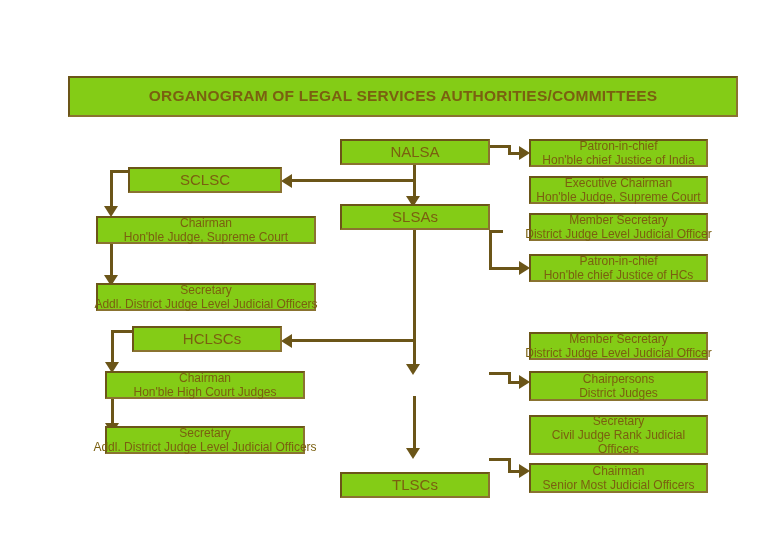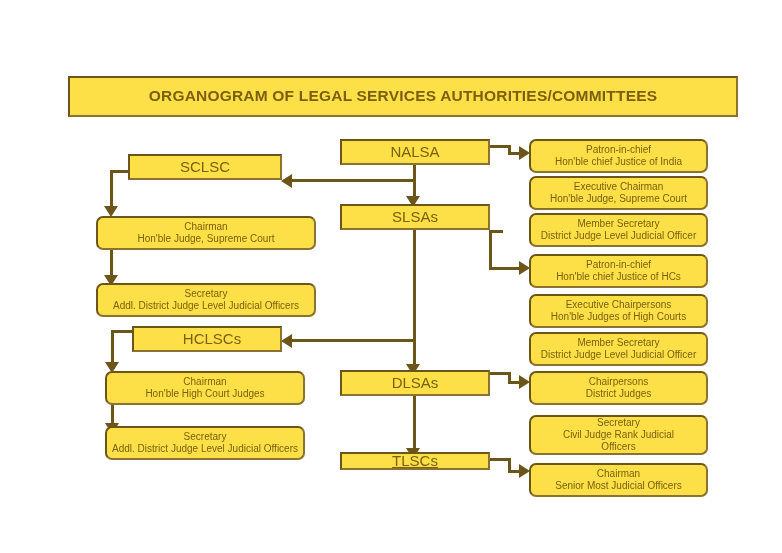--- a/index.html
+++ b/index.html
@@ -13,21 +13,21 @@
     width: 782px;
     height: 553px;
     background: #ffffff;
     font-family: "Liberation Sans", sans-serif;
     overflow: hidden;
   }
   
   .box {
     position: absolute;
     box-sizing: border-box;
-    background: #fde047;
+    background: #84cc16;
     border: 2px solid #6b5518;
     border-right-color: #8a7330;
     border-bottom-color: #8a7330;
     color: #7a6010;
     display: flex;
     flex-direction: column;
     align-items: center;
     justify-content: center;
     text-align: center;
     line-height: 1.18;
@@ -42,21 +42,21 @@
     font-size: 15.5px;
     font-weight: bold;
     letter-spacing: 0.2px;
     color: #7a6010;
   }
 
   
   .node-primary { font-size: 15px; }
 
   
-  .node-detail { font-size: 10px; padding: 15px 3px; border-radius: 7px; }
+  .node-detail { font-size: 12px; padding: 9px 3px; }
 
   
   .ln-h, .ln-v {
     position: absolute;
     background: #6b5518;
     z-index: 1;
   }
   .ln-h { height: 3px; }
   .ln-v { width: 3px; }
 
@@ -141,29 +141,26 @@
   <div class="arrow down" style="left:105px; top:423px;"></div>
 
   <div class="box node-primary" style="left:340px; top:139px; width:150px; height:26px;">
     <span class="ln">NALSA</span>
   </div>
 
   <div class="box node-primary" style="left:340px; top:204px; width:150px; height:26px;">
     <span class="ln">SLSAs</span>
   </div>
 
-  <div class="box node-primary" style="left:340px; top:370px; width:150px; height:26px;">
-    <span class="ln">DLSAs</span>
-  </div>
-
-  <div class="box node-primary" style="left:340px; top:452px; width:150px; height:18px;text-decoration:underline;">
+
+  <div class="box node-primary" style="left:340px; top:472px; width:150px; height:26px;">
     <span class="ln">TLSCs</span>
   </div>
 
-  <div class="box node-primary" style="left:128px; top:154px; width:154px; height:26px;">
+  <div class="box node-primary" style="left:128px; top:167px; width:154px; height:26px;">
     <span class="ln">SCLSC</span>
   </div>
 
   <div class="box node-detail" style="left:96px; top:216px; width:220px; height:28px;">
     <span class="ln">Chairman</span>
     <span class="ln">Hon'ble Judge, Supreme Court</span>
   </div>
 
   <div class="box node-detail" style="left:96px; top:283px; width:220px; height:28px;">
     <span class="ln">Secretary</span>
@@ -197,24 +194,20 @@
   <div class="box node-detail" style="left:529px; top:213px; width:179px; height:28px;">
     <span class="ln">Member Secretary</span>
     <span class="ln">District Judge Level Judicial Officer</span>
   </div>
 
   <div class="box node-detail" style="left:529px; top:254px; width:179px; height:28px;">
     <span class="ln">Patron-in-chief</span>
     <span class="ln">Hon'ble chief Justice of HCs</span>
   </div>
 
-  <div class="box node-detail" style="left:529px; top:294px; width:179px; height:28px;">
-    <span class="ln">Executive Chairpersons</span>
-    <span class="ln">Hon'ble Judges of High Courts</span>
-  </div>
 
   <div class="box node-detail" style="left:529px; top:332px; width:179px; height:28px;">
     <span class="ln">Member Secretary</span>
     <span class="ln">District Judge Level Judicial Officer</span>
   </div>
 
   <div class="box node-detail" style="left:529px; top:371px; width:179px; height:30px;">
     <span class="ln">Chairpersons</span>
     <span class="ln">District Judges</span>
   </div>

